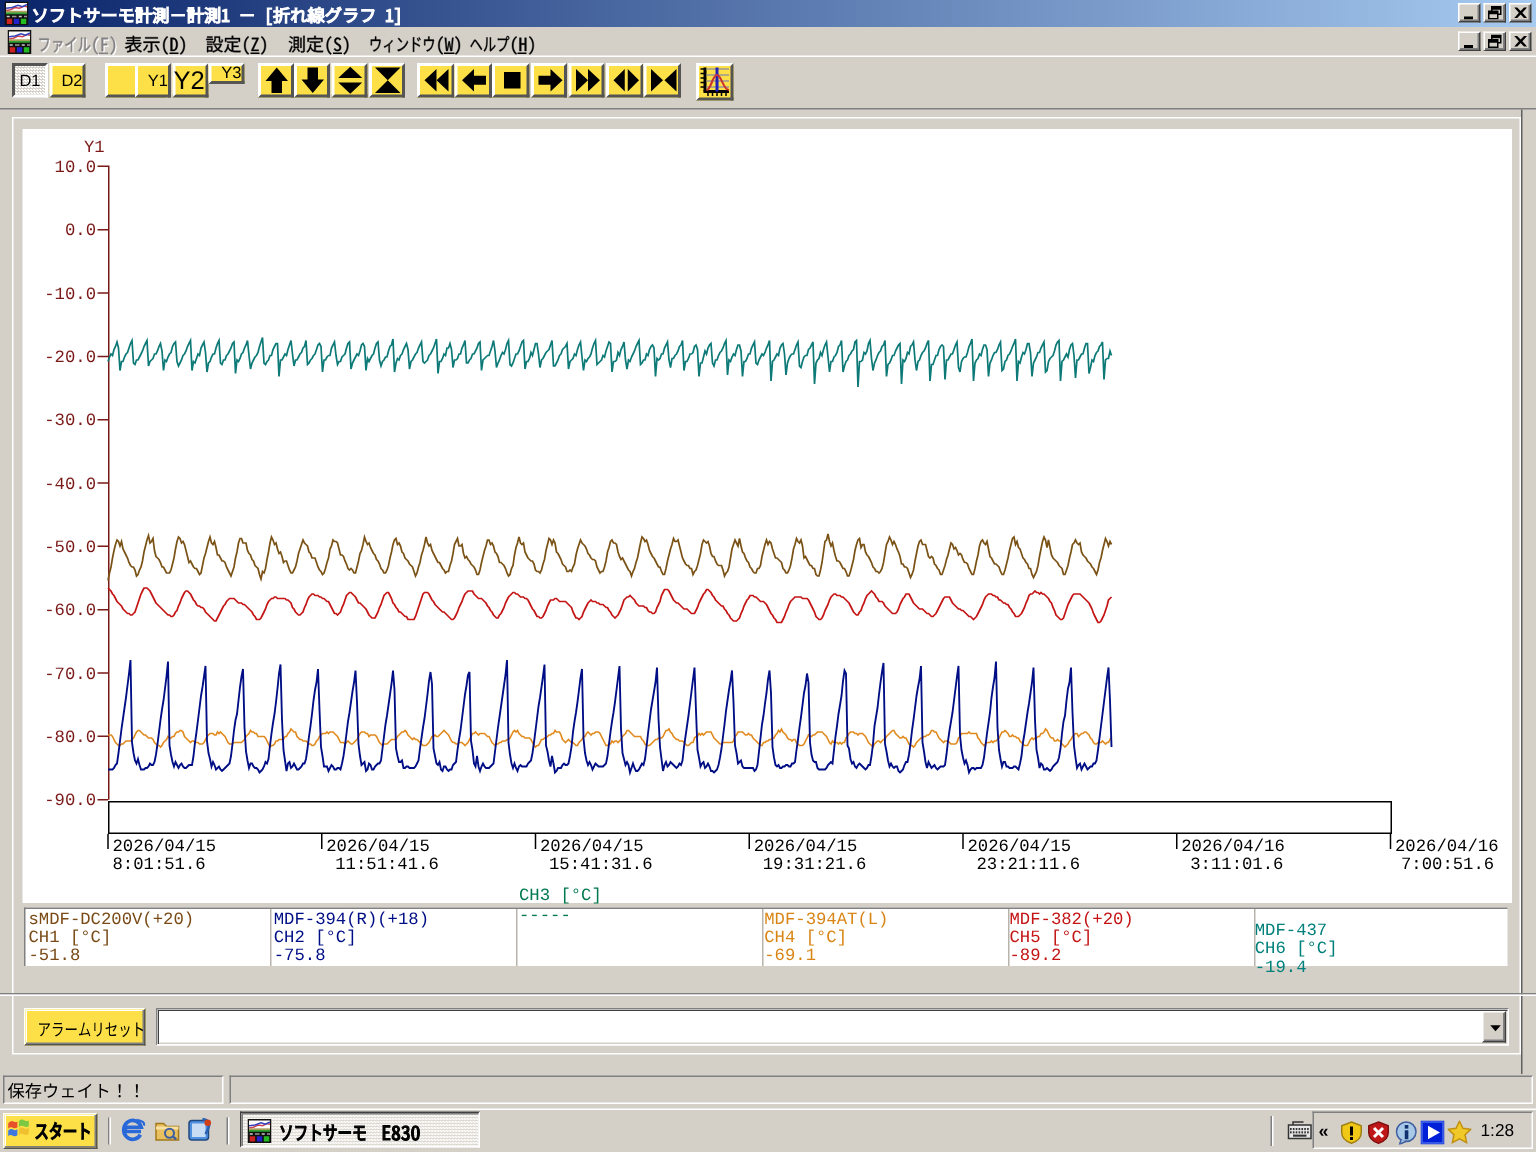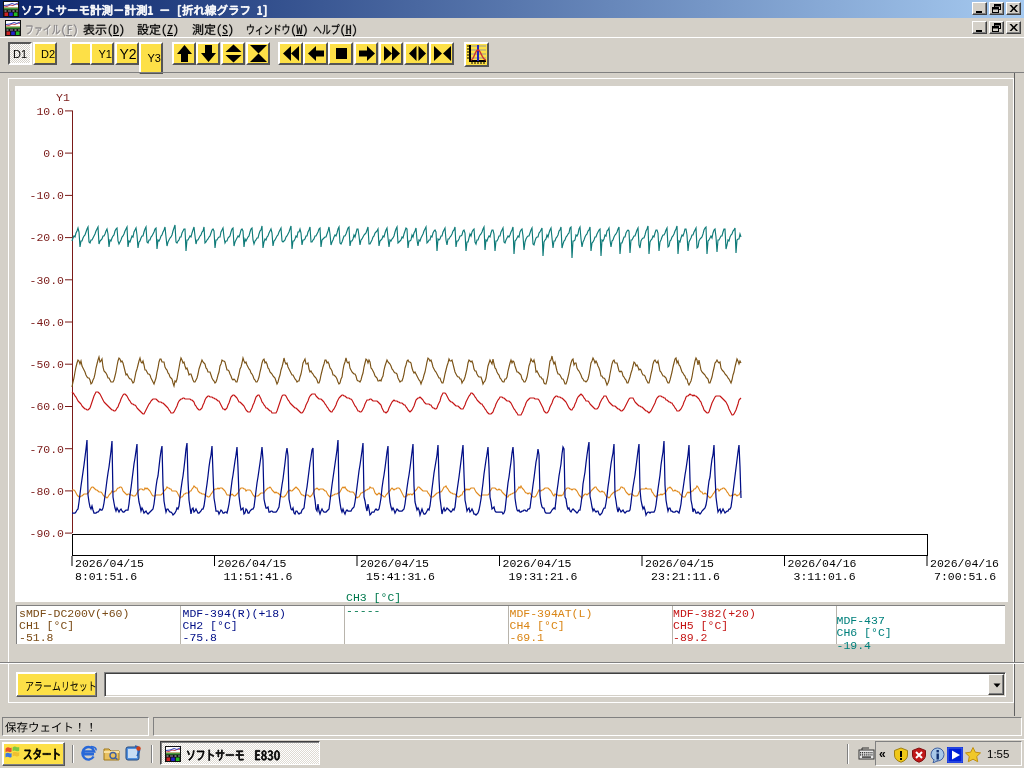--- a/index.html
+++ b/index.html
@@ -115,23 +115,23 @@
 <div class="tb" style="left:33px;top:42px;width:24px;height:23px">
     <span style="font-size:11px;color:#000">D2</span>
   </div>
 <div class="tb" style="left:70px;top:42px;width:40px;height:23px">
     <span style="font-size:11px;color:#000">D3</span>
   </div>
 <div class="tb" style="left:90px;top:42px;width:24px;height:23px">
     <span style="font-size:11px;color:#000">Y1</span>
   </div>
 <div class="tb" style="left:114.5px;top:42px;width:24px;height:23px">
-    <span style="font-size:14px;color:#000">Y2</span>
-  </div>
-<div class="tb" style="left:139px;top:42px;width:24px;height:32px">
+    <span style="font-size:17px;color:#000">Y2</span>
+  </div>
+<div class="tb" style="left:139px;top:42px;width:24px;height:14px">
     <span style="font-size:11px;color:#000">Y3</span>
   </div>
 <div class="tb" style="left:171.5px;top:42px;width:24px;height:23px">
     <svg width="19" height="19" viewBox="0 0 19 19">
       <polygon points="9.5,1 17,10 13,10 13,18 6,18 6,10 2,10" fill="#000"></polygon>
     </svg>
   </div>
 <div class="tb" style="left:196px;top:42px;width:24px;height:23px">
     <svg width="19" height="19" viewBox="0 0 19 19">
       <polygon points="9.5,18 2,9 6,9 6,1 13,1 13,9 17,9" fill="#000"></polygon>
@@ -267,21 +267,21 @@
     <polyline points="57,306 58,307 59,308 60,310 61,311 62,313 63,315 64,316 65,317 66,318 67,320 68,321 69,322 70,323 71,323 72,324 73,324 74,323 75,322 76,319 77,316 78,313 79,310 80,308 81,306 82,306 83,306 84,307 85,308 86,310 87,312 88,314 89,316 90,317 91,318 92,319 93,320 94,321 95,322 96,323 97,324 98,324 99,325 100,325 101,324 102,322 103,321 104,318 105,316 106,313 107,311 108,309 109,308 110,308 111,309 112,310 113,312 114,314 115,315 116,317 117,318 118,318 119,319 120,319 121,320 122,322 123,323 124,324 125,325 126,326 127,327 128,328 129,328 130,326 131,324 132,322 133,320 134,318 135,317 136,315 137,314 138,313 139,313 140,313 141,313 142,314 143,315 144,316 145,316 146,316 147,317 148,317 149,318 150,319 151,320 152,321 153,322 154,324 155,325 156,327 157,327 158,327 159,326 160,324 161,322 162,320 163,317 164,315 165,314 166,313 167,313 168,312 169,312 170,313 171,313 172,313 173,313 174,313 175,313 176,314 177,314 178,315 179,316 180,319 181,320 182,322 183,323 184,324 185,324 186,323 187,322 188,319 189,317 190,314 191,312 192,311 193,310 194,310 195,311 196,311 197,311 198,312 199,312 200,313 201,313 202,314 203,315 204,315 205,317 206,319 207,321 208,323 209,323 210,324 211,323 212,322 213,319 214,317 215,314 216,311 217,310 218,309 219,309 220,310 221,311 222,312 223,314 224,316 225,316 226,317 227,318 228,319 229,320 230,322 231,324 232,325 233,326 234,326 235,326 236,324 237,322 238,319 239,317 240,314 241,311 242,310 243,309 244,309 245,311 246,313 247,316 248,317 249,319 250,320 251,322 252,322 253,323 254,324 255,325 256,325 257,327 258,327 259,327 260,327 261,327 262,325 263,322 264,319 265,316 266,313 267,310 268,309 269,309 270,309 271,310 272,312 273,314 274,315 275,317 276,318 277,319 278,320 279,321 280,322 281,322 282,323 283,324 284,325 285,326 286,327 287,327 288,326 289,324 290,322 291,319 292,317 293,315 294,312 295,310 296,309 297,308 298,308 299,308 300,308 301,310 302,311 303,312 304,313 305,313 306,313 307,314 308,315 309,316 310,318 311,319 312,321 313,322 314,324 315,325 316,326 317,326 318,324 319,323 320,321 321,319 322,316 323,314 324,312 325,311 326,310 327,309 328,309 329,310 330,310 331,311 332,312 333,312 334,312 335,313 336,313 337,314 338,316 339,318 340,320 341,321 342,323 343,325 344,325 345,326 346,326 347,325 348,323 349,321 350,318 351,316 352,314 353,314 354,314 355,313 356,313 357,314 358,315 359,315 360,315 361,315 362,315 363,316 364,317 365,318 366,319 367,322 368,324 369,326 370,326 371,327 372,326 373,325 374,322 375,320 376,318 377,316 378,315 379,314 380,315 381,315 382,315 383,316 384,316 385,317 386,317 387,317 388,318 389,319 390,319 391,321 392,322 393,324 394,325 395,326 396,325 397,324 398,322 399,320 400,317 401,314 402,313 403,312 404,312 405,311 406,312 407,313 408,314 409,316 410,317 411,318 412,318 413,318 414,318 415,319 416,319 417,321 418,322 419,322 420,323 421,323 422,322 423,319 424,317 425,315 426,311 427,309 428,307 429,307 430,307 431,308 432,310 433,312 434,314 435,315 436,316 437,316 438,317 439,318 440,319 441,320 442,320 443,320 444,321 445,322 446,323 447,323 448,323 449,321 450,319 451,316 452,314 453,312 454,310 455,309 456,307 457,307 458,308 459,309 460,311 461,312 462,314 463,315 464,316 465,317 466,318 467,318 468,320 469,321 470,323 471,324 472,326 473,327 474,328 475,328 476,328 477,327 478,326 479,323 480,321 481,318 482,316 483,314 484,313 485,311 486,311 487,311 488,312 489,312 490,313 491,314 492,315 493,315 494,315 495,316 496,317 497,319 498,321 499,323 500,324 501,326 502,327 503,329 504,329 505,329 506,329 507,327 508,325 509,322 510,320 511,317 512,315 513,314 514,313 515,312 516,312 517,312 518,312 519,312 520,313 521,313 522,313 523,313 524,314 525,316 526,318 527,320 528,322 529,325 530,326 531,327 532,327 533,326 534,324 535,321 536,319 537,317 538,314 539,312 540,311 541,310 542,310 543,311 544,311 545,311 546,312 547,312 548,313 549,314 550,315 551,316 552,318 553,320 554,322 555,323 556,324 557,324 558,322 559,321 560,318 561,316 562,313 563,311 564,310 565,309 566,308 567,309 568,310 569,312 570,313 571,315 572,315 573,315 574,316 575,318 576,319 577,320 578,321 579,322 580,323 581,323 582,323 583,322 584,320 585,317 586,315 587,313 588,312 589,310 590,310 591,310 592,312 593,314 594,316 595,317 596,318 597,319 598,320 599,320 600,320 601,321 602,322 603,323 604,323 605,324 606,325 607,325 608,324 609,323 610,321 611,319 612,317 613,315 614,313 615,312 616,312 617,312 618,312 619,314 620,316 621,317 622,318 623,319 624,320 625,320 626,321 627,321 628,322 629,323 630,324 631,325 632,325 633,326 634,327 635,326 636,325 637,323 638,321 639,319 640,317 641,314 642,312 643,311 644,310 645,310 646,310 647,311 648,311 649,312 650,312 651,314 652,314 653,315 654,316 655,316 656,317 657,317 658,319 659,320 660,322 661,323 662,325 663,325 664,325 665,324 666,323 667,321 668,319 669,316 670,314 671,311 672,310 673,310 674,309 675,308 676,309 677,309 678,310 679,309 680,310 681,310 682,311 683,312 684,313 685,315 686,316 687,319 688,321 689,324 690,325 691,326 692,327 693,327 694,326 695,323 696,320 697,317 698,315 699,313 700,311 701,310 702,310 703,310 704,310 705,310 706,311 707,312 708,313 709,314 710,315 711,316 712,318 713,320 714,323 715,325 716,327 717,329 718,329 719,328 720,326 721,324 722,321 723,318 724,314 725,313 726,312" fill="none" stroke="#c41414" stroke-width="1.15"></polyline>
     <polyline points="57,404 58,404 59,404 60,405 61,407 62,409 63,410 64,411 65,411 66,410 67,410 68,409 69,408 70,408 71,408 72,408 73,407 74,406 75,404 76,402 77,401 78,401 79,402 80,403 81,404 82,404 83,405 84,406 85,406 86,406 87,407 88,409 89,410 90,411 91,411 92,412 93,411 94,409 95,408 96,407 97,405 98,406 99,406 100,405 101,405 102,403 103,402 104,402 105,401 106,401 107,402 108,405 109,406 110,407 111,408 112,409 113,408 114,408 115,409 116,409 117,409 118,410 119,410 120,410 121,409 122,407 123,405 124,404 125,403 126,403 127,403 128,404 129,404 130,402 131,403 132,402 133,403 134,404 135,405 136,407 137,409 138,410 139,410 140,410 141,409 142,409 143,409 144,409 145,409 146,409 147,408 148,407 149,405 150,404 151,403 152,401 153,402 154,402 155,403 156,403 157,405 158,405 159,405 160,405 161,405 162,406 163,408 164,410 165,412 166,411 167,411 168,410 169,408 170,408 171,407 172,407 173,407 174,407 175,405 176,405 177,403 178,402 179,400 180,401 181,402 182,402 183,405 184,406 185,407 186,407 187,408 188,408 189,408 190,409 191,410 192,410 193,411 194,411 195,410 196,408 197,407 198,405 199,404 200,403 201,403 202,403 203,402 204,403 205,402 206,402 207,402 208,403 209,404 210,405 211,407 212,409 213,409 214,409 215,410 216,409 217,408 218,409 219,410 220,410 221,409 222,408 223,407 224,405 225,403 226,402 227,402 228,402 229,403 230,403 231,405 232,404 233,404 234,404 235,404 236,405 237,407 238,409 239,410 240,411 241,410 242,410 243,410 244,409 245,408 246,407 247,407 248,407 249,407 250,405 251,404 252,403 253,402 254,402 255,401 256,402 257,404 258,405 259,406 260,407 261,406 262,407 263,407 264,408 265,409 266,410 267,411 268,411 269,411 270,410 271,409 272,407 273,405 274,405 275,404 276,405 277,405 278,404 279,403 280,402 281,401 282,402 283,403 284,404 285,406 286,408 287,409 288,409 289,410 290,410 291,409 292,409 293,409 294,410 295,411 296,410 297,409 298,407 299,405 300,403 301,403 302,402 303,403 304,404 305,403 306,403 307,403 308,403 309,404 310,405 311,405 312,407 313,409 314,410 315,411 316,410 317,410 318,409 319,409 320,408 321,408 322,408 323,407 324,407 325,406 326,404 327,402 328,401 329,402 330,401 331,403 332,404 333,405 334,405 335,406 336,406 337,406 338,406 339,407 340,409 341,411 342,412 343,411 344,411 345,409 346,407 347,407 348,406 349,406 350,405 351,404 352,404 353,403 354,403 355,401 356,402 357,402 358,402 359,404 360,407 361,408 362,409 363,408 364,407 365,408 366,409 367,409 368,410 369,411 370,411 371,409 372,408 373,407 374,405 375,405 376,403 377,402 378,403 379,404 380,403 381,403 382,402 383,402 384,402 385,403 386,405 387,407 388,409 389,411 390,411 391,410 392,410 393,408 394,409 395,408 396,408 397,409 398,408 399,407 400,405 401,404 402,403 403,401 404,401 405,402 406,403 407,404 408,405 409,405 410,405 411,405 412,405 413,407 414,408 415,410 416,411 417,411 418,411 419,410 420,409 421,408 422,407 423,407 424,406 425,406 426,406 427,405 428,403 429,401 430,401 431,400 432,402 433,403 434,405 435,406 436,407 437,407 438,408 439,408 440,408 441,409 442,410 443,411 444,411 445,410 446,409 447,409 448,406 449,405 450,405 451,403 452,404 453,403 454,404 455,403 456,402 457,402 458,402 459,402 460,404 461,406 462,407 463,408 464,409 465,410 466,410 467,409 468,409 469,409 470,409 471,409 472,409 473,409 474,408 475,405 476,404 477,402 478,402 479,402 480,402 481,403 482,404 483,404 484,403 485,404 486,404 487,406 488,407 489,408 490,409 491,410 492,411 493,411 494,409 495,409 496,408 497,408 498,407 499,407 500,406 501,406 502,404 503,403 504,401 505,402 506,400 507,402 508,403 509,404 510,406 511,407 512,407 513,408 514,407 515,407 516,409 517,410 518,411 519,411 520,411 521,410 522,408 523,406 524,404 525,405 526,405 527,404 528,404 529,403 530,402 531,402 532,402 533,402 534,403 535,404 536,405 537,407 538,409 539,410 540,408 541,409 542,409 543,409 544,410 545,409 546,410 547,409 548,409 549,406 550,405 551,403 552,402 553,402 554,402 555,403 556,403 557,404 558,403 559,403 560,403 561,404 562,405 563,407 564,409 565,410 566,411 567,412 568,410 569,409 570,408 571,408 572,409 573,408 574,407 575,407 576,405 577,404 578,403 579,402 580,401 581,401 582,403 583,404 584,405 585,406 586,406 587,405 588,406 589,406 590,408 591,410 592,411 593,411 594,412 595,411 596,409 597,408 598,407 599,406 600,406 601,405 602,405 603,404 604,404 605,403 606,401 607,401 608,402 609,402 610,404 611,406 612,407 613,408 614,409 615,408 616,408 617,408 618,409 619,410 620,410 621,410 622,410 623,409 624,406 625,405 626,403 627,403 628,403 629,403 630,403 631,402 632,403 633,403 634,403 635,403 636,403 637,406 638,407 639,409 640,410 641,411 642,410 643,409 644,409 645,409 646,408 647,409 648,408 649,408 650,407 651,406 652,404 653,402 654,402 655,401 656,402 657,403 658,405 659,405 660,404 661,405 662,405 663,406 664,406 665,408 666,409 667,410 668,411 669,411 670,411 671,409 672,407 673,406 674,407 675,406 676,406 677,405 678,405 679,403 680,403 681,402 682,400 683,401 684,403 685,405 686,406 687,406 688,408 689,408 690,407 691,408 692,408 693,410 694,411 695,412 696,411 697,410 698,408 699,407 700,405 701,404 702,403 703,403 704,405 705,404 706,403 707,403 708,402 709,402 710,403 711,404 712,406 713,407 714,409 715,410 716,410 717,409 718,409 719,409 720,408 721,409 722,410 723,409 724,409 725,407 726,405" fill="none" stroke="#e08a1e" stroke-width="1.1"></polyline>
     <polyline points="57,427 58,427 59,427 60,427 61,426 62,424 63,423 64,416 65,408 66,400 67,393 68,386 69,379 70,371 71,363 72,354 73,409 74,416 75,421 76,423 77,420 78,424 79,427 80,427 81,427 82,426 83,426 84,425 85,423 86,424 87,424 88,422 89,417 90,410 91,402 92,394 93,387 94,381 95,373 96,365 97,355 98,411 99,417 100,422 101,425 102,422 103,424 104,426 105,424 106,423 107,425 108,426 109,426 110,425 111,424 112,424 113,424 114,418 115,409 116,402 117,394 118,386 119,378 120,372 121,365 122,358 123,408 124,416 125,420 126,425 127,422 128,424 129,427 130,426 131,425 132,427 133,428 134,427 135,426 136,425 137,424 138,423 139,418 140,410 141,401 142,394 143,390 144,381 145,372 146,365 147,360 148,399 149,415 150,421 151,426 152,423 153,423 154,425 155,426 156,426 157,427 158,429 159,428 160,427 161,425 162,422 163,423 164,420 165,411 166,403 167,396 168,390 169,382 170,373 171,363 172,357 173,394 174,414 175,421 176,428 177,423 178,422 179,426 180,425 181,423 182,425 183,427 184,427 185,426 186,425 187,423 188,423 189,420 190,413 191,405 192,398 193,390 194,381 195,374 196,369 197,360 198,387 199,412 200,418 201,425 202,425 203,425 204,428 205,426 206,424 207,425 208,427 209,427 210,426 211,426 212,427 213,423 214,418 215,411 216,403 217,395 218,389 219,382 220,375 221,369 222,361 223,382 224,410 225,418 226,424 227,423 228,422 229,428 230,427 231,423 232,424 233,427 234,427 235,425 236,424 237,423 238,423 239,421 240,413 241,405 242,397 243,391 244,384 245,377 246,370 247,361 248,374 249,413 250,418 251,422 252,422 253,421 254,426 255,426 256,425 257,425 258,426 259,426 260,426 261,426 262,425 263,423 264,421 265,413 266,406 267,399 268,393 269,385 270,377 271,368 272,362 273,370 274,413 275,418 276,423 277,424 278,422 279,427 280,428 281,425 282,425 283,427 284,428 285,427 286,427 287,424 288,423 289,422 290,414 291,407 292,401 293,393 294,385 295,377 296,371 297,364 298,362 299,408 300,414 301,423 302,425 303,418 304,425 305,428 306,425 307,423 308,425 309,426 310,426 311,426 312,425 313,424 314,423 315,415 316,407 317,399 318,392 319,385 320,378 321,371 322,364 323,354 324,409 325,417 326,423 327,426 328,423 329,426 330,428 331,425 332,424 333,425 334,425 335,425 336,425 337,423 338,422 339,421 340,416 341,409 342,401 343,393 344,385 345,379 346,372 347,365 348,357 349,411 350,415 351,421 352,425 353,418 354,423 355,429 356,428 357,426 358,426 359,426 360,424 361,423 362,424 363,424 364,423 365,418 366,412 367,402 368,395 369,389 370,382 371,374 372,366 373,360 374,406 375,416 376,421 377,424 378,422 379,424 380,427 381,425 382,423 383,424 384,425 385,425 386,425 387,425 388,424 389,423 390,418 391,410 392,402 393,395 394,389 395,382 396,374 397,366 398,358 399,400 400,416 401,420 402,424 403,422 404,424 405,429 406,426 407,423 408,426 409,428 410,428 411,427 412,425 413,423 414,424 415,420 416,412 417,403 418,395 419,387 420,381 421,375 422,369 423,359 424,393 425,412 426,420 427,428 428,424 429,422 430,425 431,424 432,422 433,423 434,424 435,425 436,426 437,425 438,423 439,424 440,421 441,412 442,405 443,398 444,391 445,383 446,375 447,367 448,359 449,388 450,414 451,419 452,425 453,423 454,422 455,426 456,425 457,423 458,425 459,428 460,428 461,429 462,428 463,427 464,424 465,419 466,413 467,405 468,397 469,388 470,381 471,374 472,368 473,361 474,382 475,411 476,416 477,423 478,422 479,421 480,425 481,426 482,426 483,426 484,426 485,426 486,426 487,426 488,428 489,427 490,424 491,415 492,406 493,397 494,391 495,383 496,376 497,367 498,361 499,376 500,412 501,419 502,424 503,425 504,424 505,426 506,426 507,425 508,425 509,424 510,424 511,425 512,425 513,423 514,423 515,422 516,414 517,407 518,399 519,392 520,384 521,376 522,371 523,363 524,369 525,409 526,417 527,421 528,422 529,422 530,426 531,427 532,427 533,427 534,427 535,427 536,426 537,424 538,423 539,422 540,423 541,414 542,405 543,398 544,390 545,384 546,378 547,368 548,361 549,363 550,411 551,413 552,420 553,423 554,422 555,425 556,426 557,424 558,423 559,424 560,425 561,426 562,427 563,426 564,424 565,424 566,418 567,410 568,398 569,392 570,386 571,377 572,369 573,362 574,356 575,410 576,415 577,421 578,425 579,423 580,425 581,426 582,425 583,425 584,428 585,429 586,428 587,427 588,424 589,422 590,422 591,417 592,410 593,401 594,394 595,386 596,378 597,372 598,367 599,358 600,409 601,415 602,422 603,426 604,422 605,424 606,426 607,425 608,424 609,426 610,427 611,426 612,425 613,425 614,425 615,424 616,417 617,408 618,401 619,395 620,389 621,381 622,373 623,365 624,358 625,404 626,414 627,419 628,423 629,421 630,424 631,429 632,427 633,426 634,426 635,427 636,426 637,426 638,426 639,426 640,424 641,419 642,411 643,403 644,396 645,389 646,379 647,372 648,366 649,355 650,399 651,414 652,420 653,425 654,422 655,422 656,425 657,425 658,426 659,426 660,426 661,425 662,425 663,426 664,427 665,423 666,418 667,409 668,403 669,396 670,389 671,383 672,376 673,369 674,359 675,394 676,414 677,419 678,426 679,423 680,424 681,427 682,427 683,426 684,427 685,428 686,427 687,425 688,424 689,423 690,422 691,419 692,413 693,403 694,395 695,391 696,381 697,373 698,369 699,359 700,389 701,411 702,419 703,426 704,424 705,423 706,427 707,425 708,423 709,425 710,427 711,426 712,425 713,425 714,423 715,423 716,421 717,414 718,406 719,398 720,390 721,382 722,374 723,366 724,359 725,381 726,412" fill="none" stroke="#000e86" stroke-width="1.25"></polyline>
   </svg>
 <div style="position:absolute;left:16px;top:605px;width:989px;height:39px;background:#fff;border-top:1px solid #808080;border-left:1px solid #808080"></div>
 <div style="position:absolute;left:179.5px;top:606px;width:1px;height:38px;background:#b8b4ac"></div>
 <div style="position:absolute;left:343.5px;top:606px;width:1px;height:38px;background:#b8b4ac"></div>
 <div style="position:absolute;left:507.5px;top:606px;width:1px;height:38px;background:#b8b4ac"></div>
 <div style="position:absolute;left:671.5px;top:606px;width:1px;height:38px;background:#b8b4ac"></div>
 <div style="position:absolute;left:835.5px;top:606px;width:1px;height:38px;background:#b8b4ac"></div>
-<div class="mono" style="position:absolute;left:19px;top:607.5px;color:#7a4b16">sMDF-DC200V(+60)
+<div class="mono" style="position:absolute;left:19px;top:607.5px;color:#7a4b16">sMDF-DC200V(+20)
 CH1 [°C]
 -51.8</div>
 <div class="mono" style="position:absolute;left:182.5px;top:607.5px;color:#000e86">MDF-394(R)(+18)
 CH2 [°C]
 -75.8</div>
 <div class="mono" style="position:absolute;left:346px;top:580px;color:#00794e">
 CH3 [°C]
 -----</div>
 <div class="mono" style="position:absolute;left:509.5px;top:607.5px;color:#d98515">MDF-394AT(L)
 CH4 [°C]
@@ -397,12 +397,12 @@
 <rect x="7.5" y="6.5" width="2.4" height="6" fill="#103070"></rect>
 </svg>
 <svg style="position:absolute;left:947px;top:747px" width="16" height="16" viewBox="0 0 16 16">
 <rect width="16" height="16" fill="#0020d8"></rect>
     <rect x="1" y="1" width="14" height="14" fill="none" stroke="#4868e8"></rect>
 <polygon points="5,3.5 13,8 5,12.5" fill="#fff"></polygon>
 </svg>
 <svg style="position:absolute;left:965px;top:747px" width="16" height="16" viewBox="0 0 16 16">
 <path d="M8,0.5 L10.3,5.2 L15.5,5.9 L11.7,9.5 L12.7,14.7 L8,12.2 L3.3,14.7 L4.3,9.5 L0.5,5.9 L5.7,5.2 Z" fill="#f0c828" stroke="#c09010"></path>
 </svg>
-<div style="position:absolute;left:987px;top:748px;font-size:11.5px;color:#000">1:55</div>
+<div style="position:absolute;left:987px;top:748px;font-size:11.5px;color:#000">1:28</div>
 </body></html>

